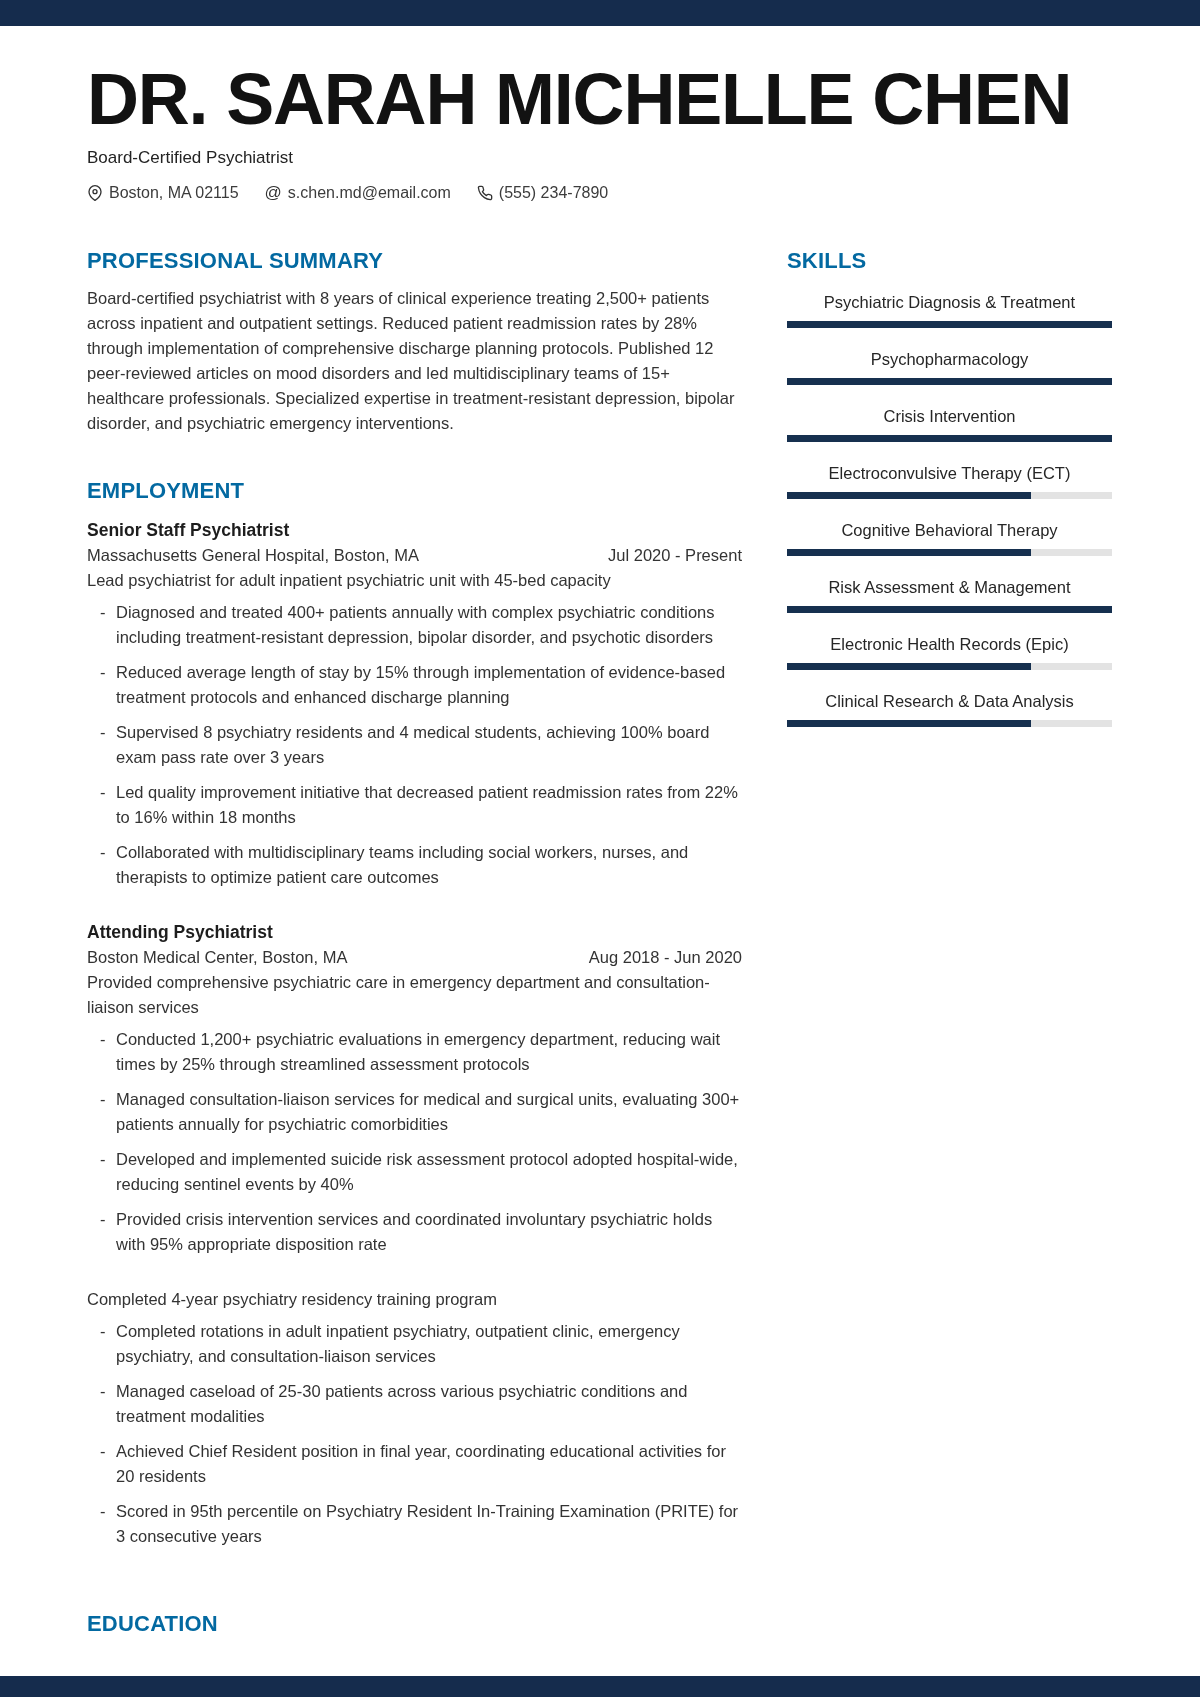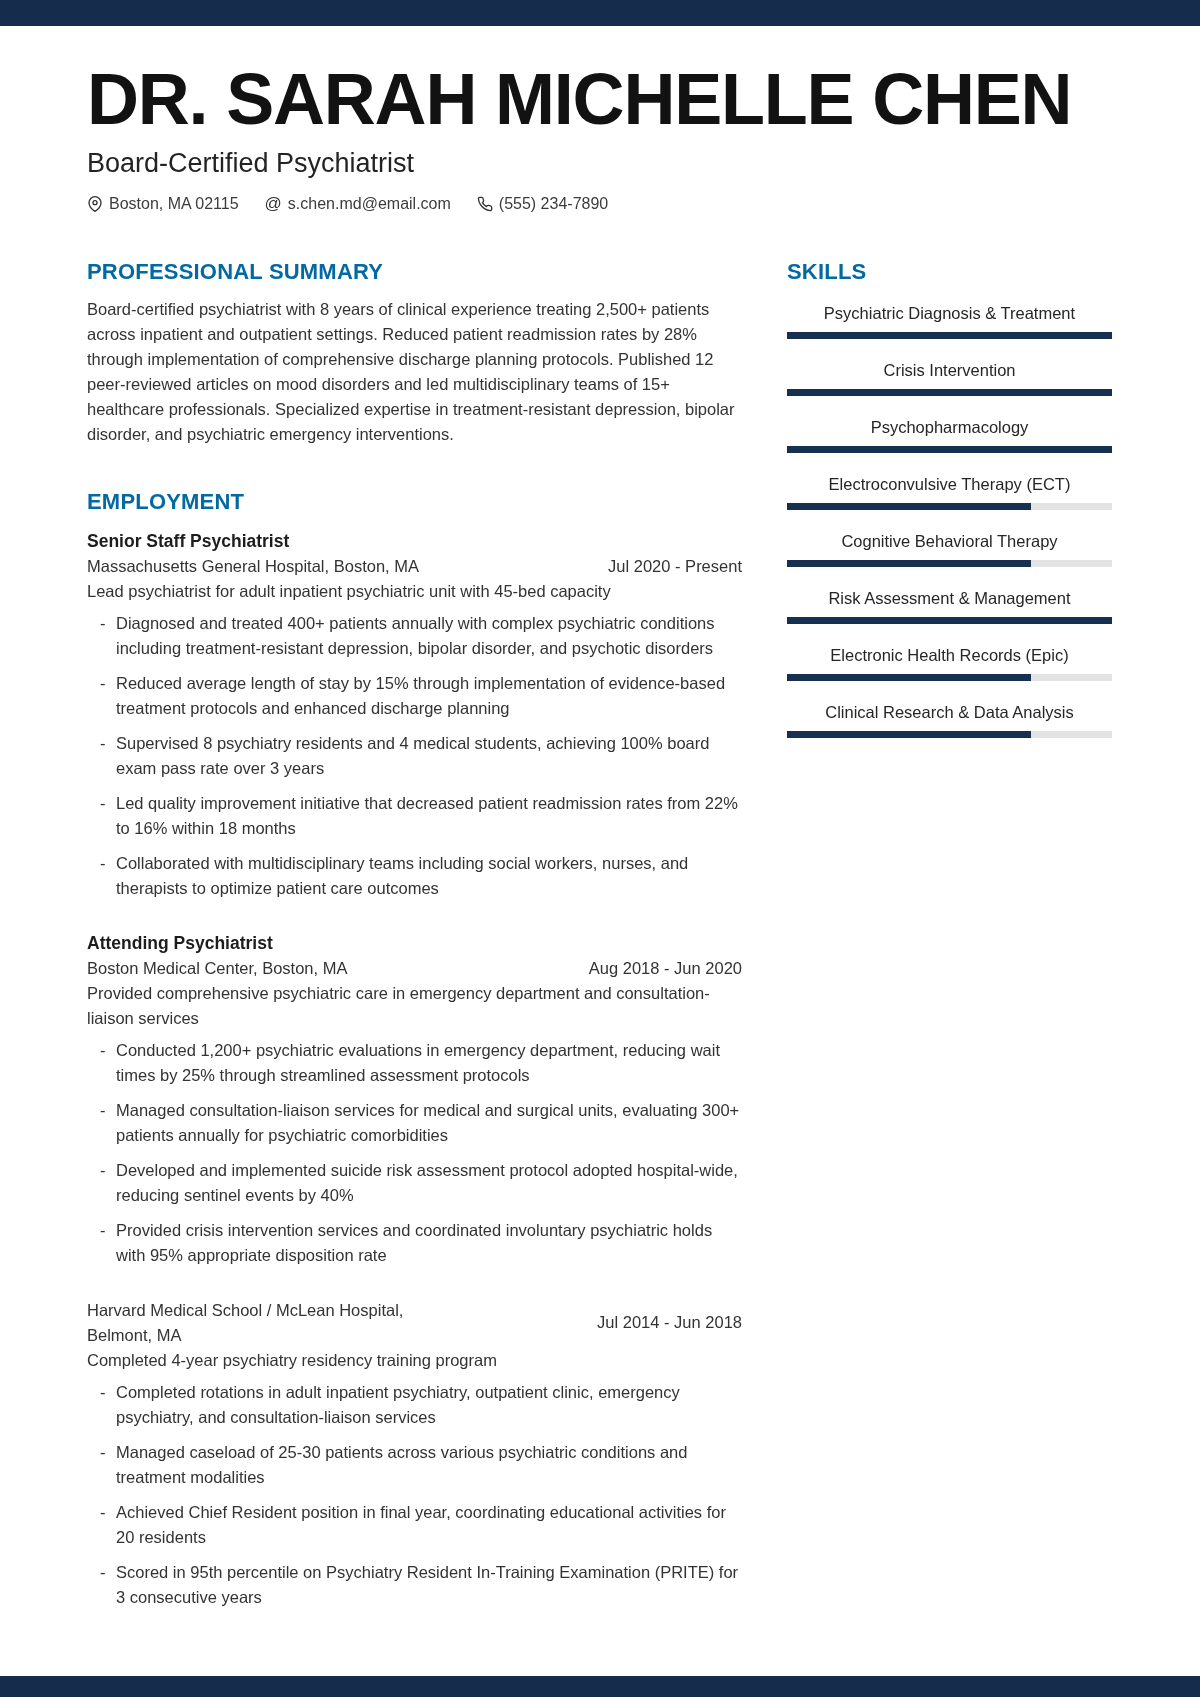--- a/index.html
+++ b/index.html
@@ -14,21 +14,21 @@
   .edge-bar.top { top:0; height:26px; }
   .edge-bar.bottom { bottom:0; height:21px; }
 
   .page { padding:62px 88px 0 87px; }
 
   
   .name {
     font-size:72px; font-weight:bold; color:#121212;
     letter-spacing:-1.2px; line-height:1.05; text-transform:uppercase;
   }
-  .subtitle { margin-top:10px; font-size:27px; color:#232323; }
+  .subtitle { margin-top:10px; font-size:17px; color:#232323; }
   .contact-row { margin-top:16px; display:flex; align-items:center; gap:26px;
                  font-size:16px; color:#3c3c3c; }
   .contact-item { display:flex; align-items:center; gap:6px; }
   .contact-item svg { display:block; }
   .at-glyph { font-size:17px; color:#333; line-height:1; }
 
   
   .columns { display:flex; margin-top:46px; }
   .main-col { width:655px; flex:0 0 655px; }
   .side-col { width:325px; flex:0 0 325px; margin-left:45px; }
@@ -36,21 +36,21 @@
   .sec-heading {
     font-size:22px; font-weight:bold; color:#0369a1; letter-spacing:0.2px;
     margin:0 0 12px 0;
   }
   .summary-text { font-size:16.5px; line-height:25px; color:#333; }
 
   .employment-heading { margin-top:42px; }
   .job { margin-top:14px; }
   .job + .job { margin-top:30px; }
   .job-title { font-size:17.5px; font-weight:bold; color:#1d1d1d; line-height:25px; }
-  .job-meta { display:flex; justify-content:space-between; align-items:center;
+  .job-meta { display:flex; justify-content:space-between; align-items:flex-end;
               font-size:16.5px; line-height:25px; color:#333; }
   .job-company.wrap { max-width:360px; }
   .job-dates { white-space:nowrap; padding-left:14px; }
   .job-desc { font-size:16.5px; line-height:25px; color:#333; }
   .bullets { margin-top:7px; }
   .bullet { display:flex; margin-bottom:10px; font-size:16.5px; line-height:25px; color:#333; }
   .bullet .dash { flex:0 0 auto; width:16px; margin-left:13px; }
   .bullet .btext { flex:1 1 auto; }
 
   .education-heading { margin-top:62px; }
@@ -158,24 +158,20 @@
               <span class="btext">Developed and implemented suicide risk assessment protocol adopted hospital-wide, reducing sentinel events by 40%</span>
             </div>
           <div class="bullet">
               <span class="dash">-</span>
               <span class="btext">Provided crisis intervention services and coordinated involuntary psychiatric holds with 95% appropriate disposition rate</span>
             </div>
         </div>
       </div>
 
       <div class="job">
-        <div class="job-meta">
-          <div class="job-company wrap">Harvard Medical School / McLean Hospital, Belmont, MA</div>
-          <div class="job-dates">Jul 2014 - Jun 2018</div>
-        </div>
         <div class="job-desc">Completed 4-year psychiatry residency training program</div>
         <div class="bullets">
           <div class="bullet">
               <span class="dash">-</span>
               <span class="btext">Completed rotations in adult inpatient psychiatry, outpatient clinic, emergency psychiatry, and consultation-liaison services</span>
             </div>
           <div class="bullet">
               <span class="dash">-</span>
               <span class="btext">Managed caseload of 25-30 patients across various psychiatric conditions and treatment modalities</span>
             </div>
@@ -196,27 +192,27 @@
     <div class="side-col">
       <div class="sec-heading">SKILLS</div>
 
       <div class="skill-item">
         <div class="skill-label">Psychiatric Diagnosis &amp; Treatment</div>
         <div class="skill-track">
             <div class="skill-fill" style="width: 100%;"></div>
           </div>
       </div>
       <div class="skill-item">
+        <div class="skill-label">Psychopharmacology</div>
+        <div class="skill-track">
+            <div class="skill-fill" style="width: 100%;"></div>
+          </div>
+      </div>
+      <div class="skill-item">
         <div class="skill-label">Crisis Intervention</div>
-        <div class="skill-track">
-            <div class="skill-fill" style="width: 100%;"></div>
-          </div>
-      </div>
-      <div class="skill-item">
-        <div class="skill-label">Psychopharmacology</div>
         <div class="skill-track">
             <div class="skill-fill" style="width: 100%;"></div>
           </div>
       </div>
       <div class="skill-item">
         <div class="skill-label">Electroconvulsive Therapy (ECT)</div>
         <div class="skill-track">
             <div class="skill-fill" style="width: 75%;"></div>
           </div>
       </div>

